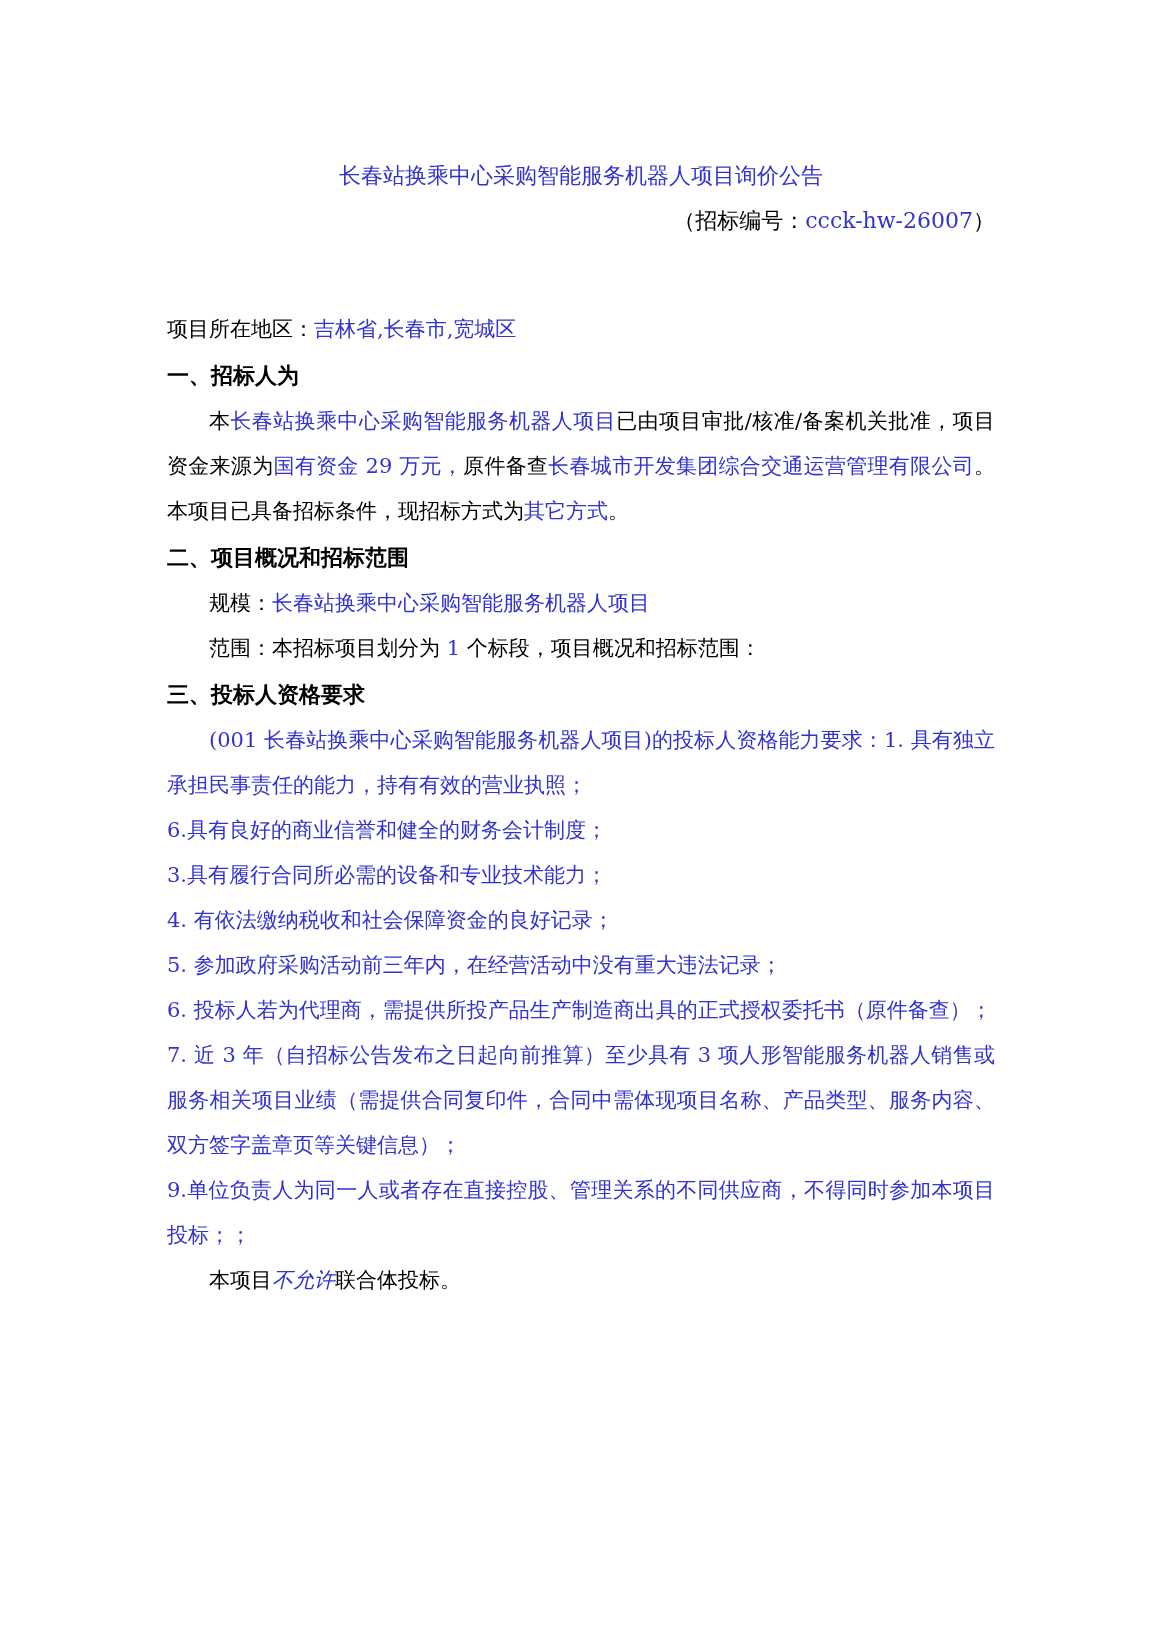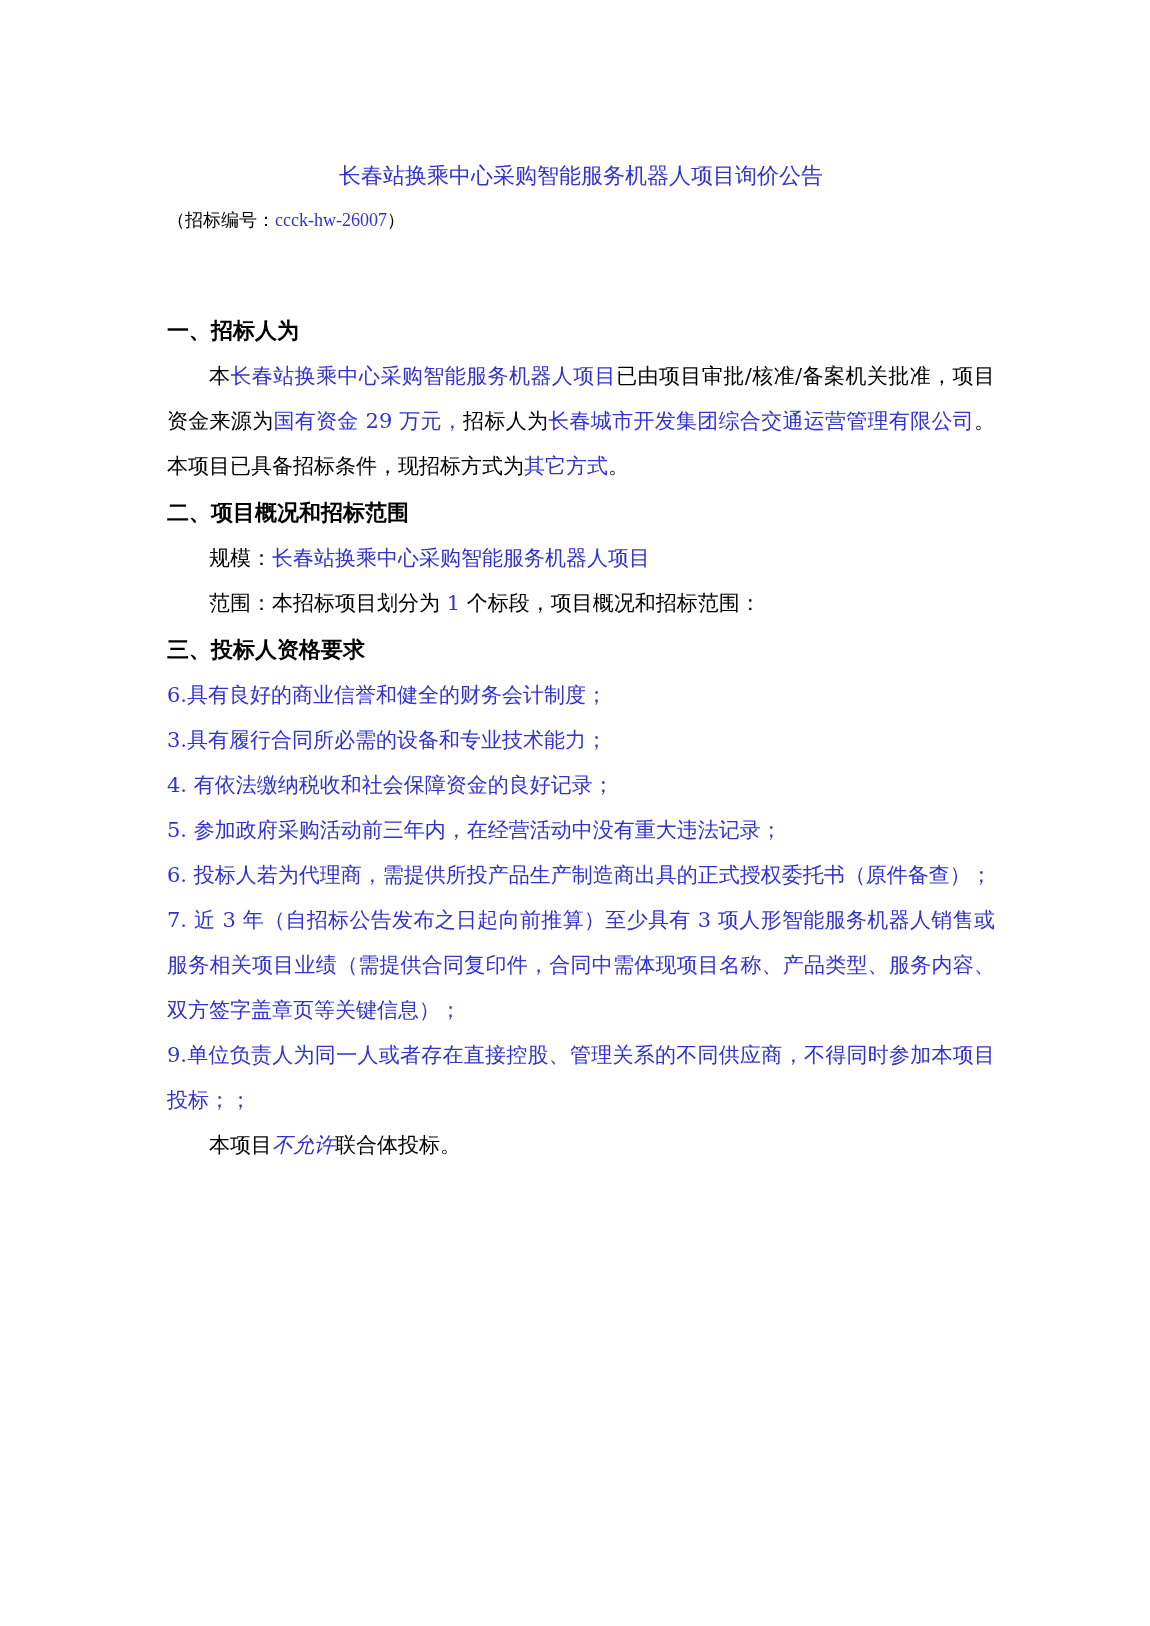--- a/index.html
+++ b/index.html
@@ -20,25 +20,24 @@
     color: #000000;
   }
   .blue { color: #3232cd; }
   .doc-title {
     text-align: center;
     font-size: 22px;
     line-height: 45px;
     color: #3232cd;
   }
   .doc-subtitle {
-    text-align: left;
-    font-size: 18px;
+    text-align: right;
+    font-size: 22px;
     line-height: 45px;
     color: #000000;
-    font-family: Liberation Serif, serif;
   }
   .gap { height: 64px; }
   p.line {
     margin: 0;
     line-height: 45px;
     text-align: justify;
   }
   p.noindent { text-indent: 0; }
   p.indent { text-indent: 2em; }
   h2.sec-heading {
@@ -56,34 +55,36 @@
 <body>
 
 <div class="page">
 
   <div class="doc-title">长春站换乘中心采购智能服务机器人项目询价公告</div>
 
   <div class="doc-subtitle"><span>（招标编号：</span><span class="blue">ccck-hw-26007</span><span>）</span></div>
 
   <div class="gap"></div>
 
+  <p class="line noindent"><span>项目所在地区：</span><span class="blue">吉林省,长春市,宽城区</span></p>
 
   <h2 class="sec-heading">一、招标人为</h2>
 
-  <p class="line indent"><span>本</span><span class="blue">长春站换乘中心采购智能服务机器人项目</span><span>已由项目审批/核准/备案机关批准，项目资金来源为</span><span class="blue">国有资金 29 万元，</span><span>招标人为</span><span class="blue">长春城市开发集团综合交通运营管理有限公司</span><span>。本项目已具备招标条件，现招标方式为</span><span class="blue">其它方式</span><span>。</span></p>
+  <p class="line indent"><span>本</span><span class="blue">长春站换乘中心采购智能服务机器人项目</span><span>已由项目审批/核准/备案机关批准，项目资金来源为</span><span class="blue">国有资金 29 万元，</span><span>原件备查</span><span class="blue">长春城市开发集团综合交通运营管理有限公司</span><span>。本项目已具备招标条件，现招标方式为</span><span class="blue">其它方式</span><span>。</span></p>
 
   <h2 class="sec-heading">二、项目概况和招标范围</h2>
 
   <p class="line indent"><span>规模：</span><span class="blue">长春站换乘中心采购智能服务机器人项目</span></p>
 
   <p class="line indent"><span>范围：本招标项目划分为 </span><span class="blue">1</span><span> 个标段，项目概况和招标范围：</span></p>
 
 
   <h2 class="sec-heading">三、投标人资格要求</h2>
 
+  <p class="line indent blue">(001 长春站换乘中心采购智能服务机器人项目)的投标人资格能力要求：1. 具有独立承担民事责任的能力，持有有效的营业执照；</p>
   <p class="line noindent blue">6.具有良好的商业信誉和健全的财务会计制度；</p>
   <p class="line noindent blue">3.具有履行合同所必需的设备和专业技术能力；</p>
   <p class="line noindent blue">4. 有依法缴纳税收和社会保障资金的良好记录；</p>
   <p class="line noindent blue">5. 参加政府采购活动前三年内，在经营活动中没有重大违法记录；</p>
   <p class="line noindent blue">6. 投标人若为代理商，需提供所投产品生产制造商出具的正式授权委托书（原件备查）；</p>
   <p class="line noindent blue">7. 近 3 年（自招标公告发布之日起向前推算）至少具有 3 项人形智能服务机器人销售或服务相关项目业绩（需提供合同复印件，合同中需体现项目名称、产品类型、服务内容、双方签字盖章页等关键信息）；</p>
   <p class="line noindent blue">9.单位负责人为同一人或者存在直接控股、管理关系的不同供应商，不得同时参加本项目投标；；</p>
 
   <p class="line indent"><span>本项目</span><span class="blue em-italic">不允许</span><span>联合体投标。</span></p>
 

